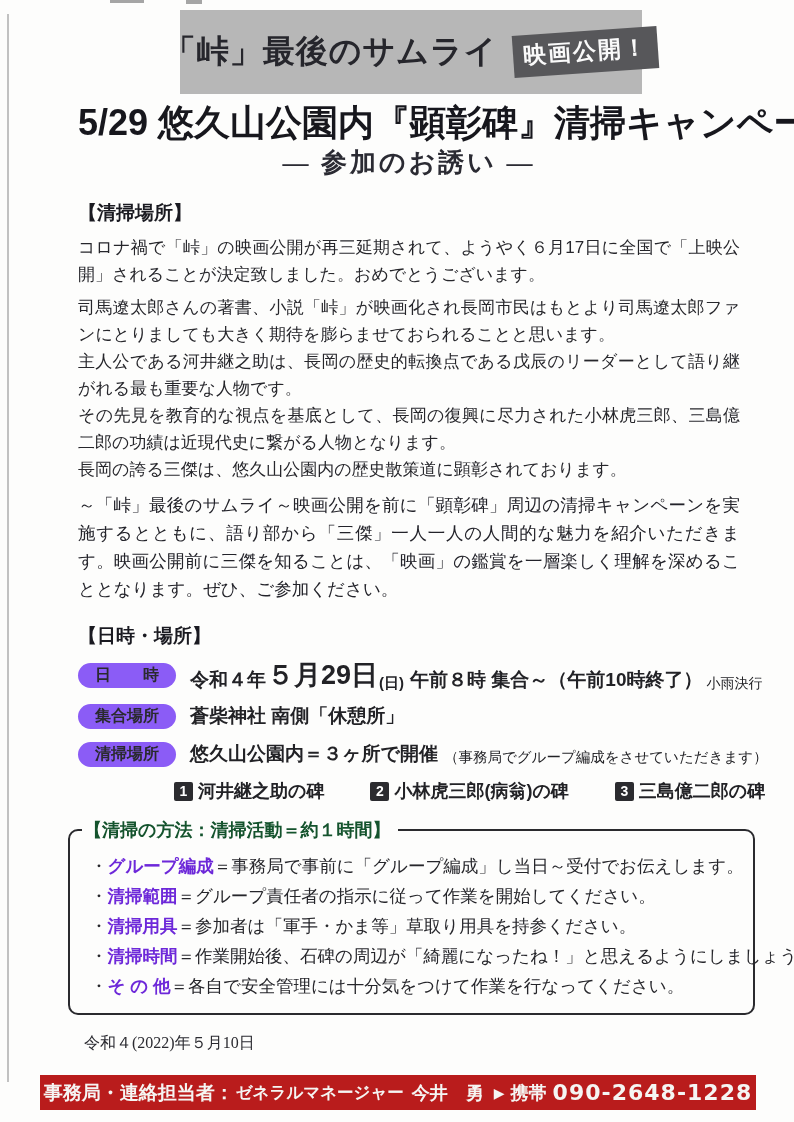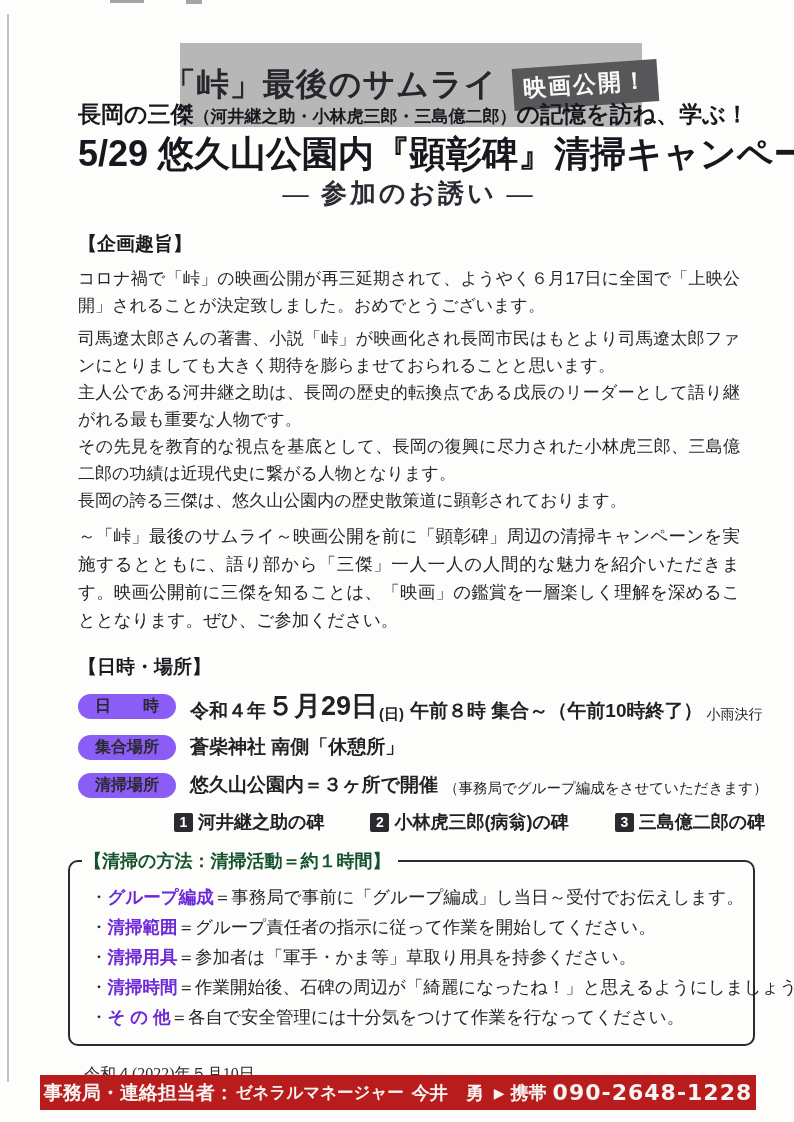--- a/index.html
+++ b/index.html
@@ -14,21 +14,21 @@
   }
   
   .scan-line{position:absolute;left:7px;top:14px;bottom:40px;width:2px;background:#8f8f8f;opacity:.55;}
   .scan-mark1{position:absolute;left:110px;top:0;width:34px;height:3px;background:#6a6a6a;opacity:.6;}
   .scan-mark2{position:absolute;left:186px;top:0;width:16px;height:4px;background:#6a6a6a;opacity:.6;}
 
   
   .banner{
     position:absolute;left:180px;top:10px;width:462px;height:84px;
     background:#b7b7b7;
-    display:flex;align-items:center;justify-content:center;gap:16px;margin-top:33px;
+    display:flex;align-items:center;justify-content:center;gap:16px;
   }
   .banner-title{
     font-family:"Liberation Serif","DejaVu Serif",serif;
     font-size:32px;font-weight:700;color:#26262c;letter-spacing:1px;white-space:nowrap;
   }
   .banner-badge{
     background:#57575a;color:#fafafa;
     font-size:23px;font-weight:700;letter-spacing:2px;
     padding:5px 10px 6px;
     transform:rotate(-4deg);
@@ -125,25 +125,24 @@
   <div class="scan-mark1"></div>
   <div class="scan-mark2"></div>
 
   <div class="banner">
     <span class="banner-title">「峠」最後のサムライ</span>
     <span class="banner-badge">映画公開！</span>
   </div>
 
   <div class="content">
 
-    <div class="h-line1"><span>長岡の三傑</span><span class="paren">（河井継之助・小林虎三郎・三島億二郎）</span><span>の記憶を訪ね、学ぶ！</span></div>
     <div class="h-line2">5/29 悠久山公園内『顕彰碑』清掃キャンペーン</div>
     <div class="h-line3">― 参加のお誘い ―</div>
 
-    <div class="sec-header">【企画趣旨】</div>
+    <div class="sec-header">【清掃場所】</div>
     <div class="body-p p-first">コロナ禍で「峠」の映画公開が再三延期されて、ようやく６月17日に全国で「上映公開」されることが決定致しました。おめでとうございます。</div>
     <div class="p-block">
       <div class="body-p">司馬遼太郎さんの著書、小説「峠」が映画化され長岡市民はもとより司馬遼太郎ファンにとりましても大きく期待を膨らませておられることと思います。</div>
       <div class="body-p">主人公である河井継之助は、長岡の歴史的転換点である戊辰のリーダーとして語り継がれる最も重要な人物です。</div>
       <div class="body-p">その先見を教育的な視点を基底として、長岡の復興に尽力された小林虎三郎、三島億二郎の功績は近現代史に繋がる人物となります。</div>
       <div class="body-p">長岡の誇る三傑は、悠久山公園内の歴史散策道に顕彰されております。</div>
     </div>
     <div class="body-serif">～「峠」最後のサムライ～映画公開を前に「顕彰碑」周辺の清掃キャンペーンを実施するとともに、語り部から「三傑」一人一人の人間的な魅力を紹介いただきます。映画公開前に三傑を知ることは、「映画」の鑑賞を一層楽しく理解を深めることとなります。ぜひ、ご参加ください。</div>
 
     <div class="sec-header">【日時・場所】</div>

